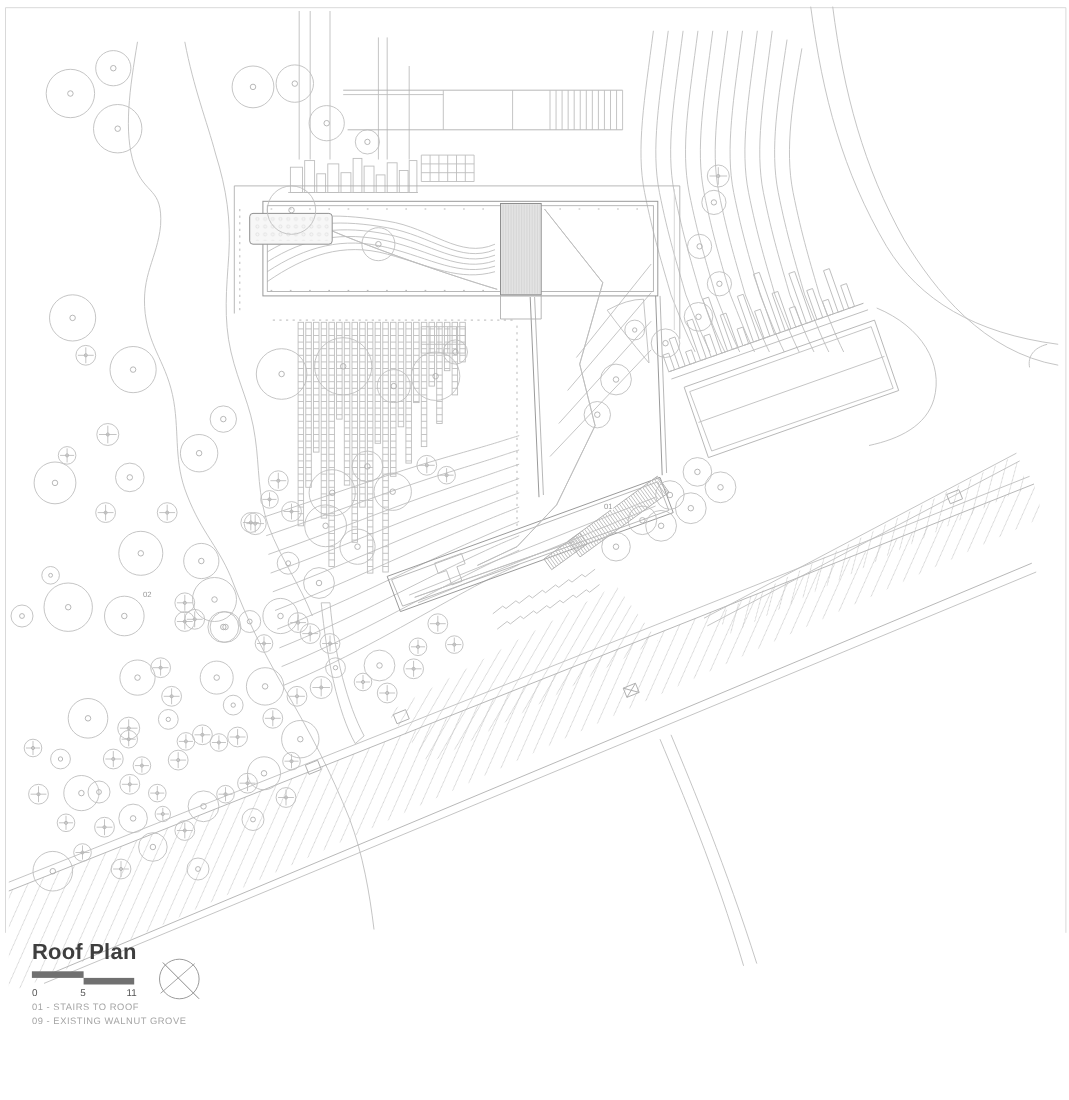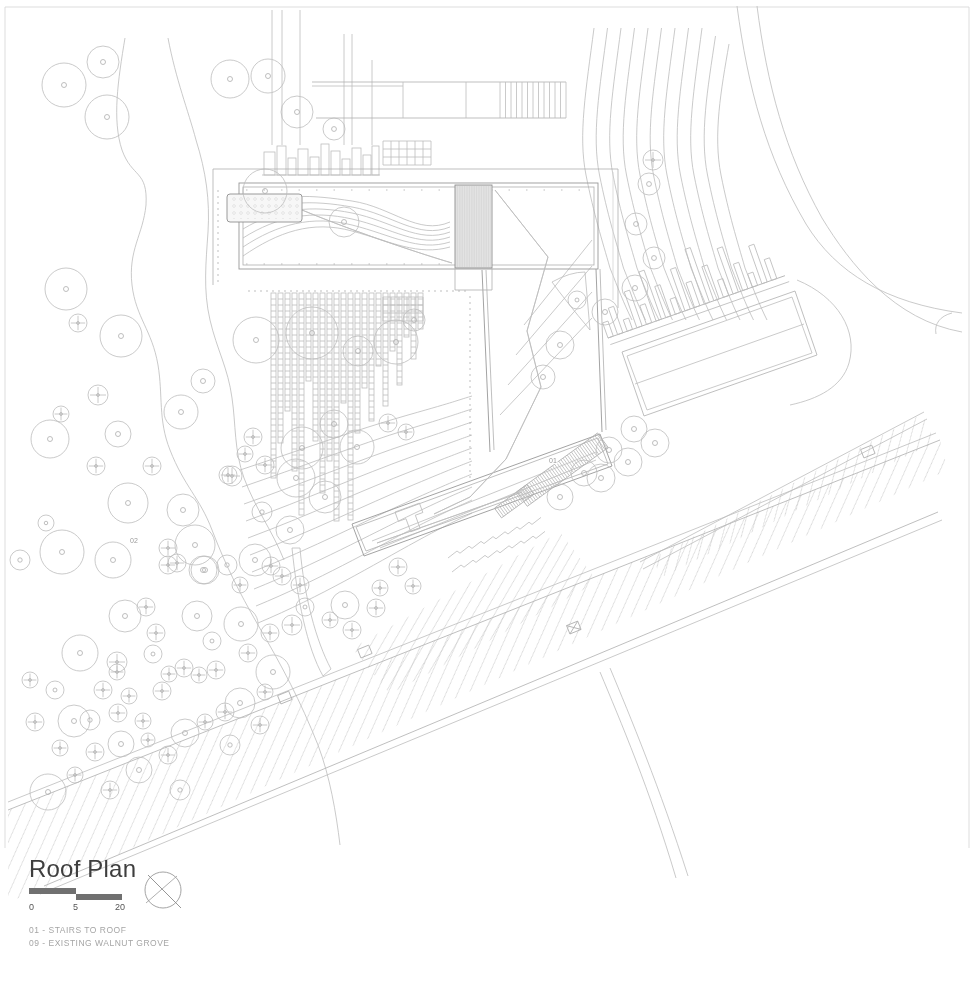--- a/index.html
+++ b/index.html
@@ -4,28 +4,28 @@
 <style>
   html,body{margin:0;padding:0;background:#fff;}
   #stage{position:relative;width:972px;height:1000px;background:#fff;overflow:hidden;
          font-family:"Liberation Sans",sans-serif;}
   #plan{position:absolute;left:0;top:0;}
   .ln  {stroke:var(--line,#bdbdbd);fill:none;stroke-width:.8;}
   .lnd {stroke:var(--line-dark,#999);fill:none;stroke-width:.9;}
   .lnl {stroke:var(--line-light,#d4d4d4);fill:none;stroke-width:.8;}
   .lnm {stroke:#aeaeae;fill:none;stroke-width:.8;}
   .tblock{position:absolute;left:29px;top:855px;}
-  .ttitle{font-size:24px;font-weight:normal;color:var(--title-text,#3e3e3e);letter-spacing:.2px;}
+  .ttitle{font-size:20px;font-weight:bold;color:var(--title-text,#3e3e3e);letter-spacing:.2px;}
   .sbar{position:relative;width:140px;height:14px;margin-top:5px;}
   .sb1{position:absolute;left:0;top:0;width:47px;height:6px;background:var(--scale-bar,#707070);}
   .sb2{position:absolute;left:47px;top:6px;width:46px;height:6px;background:var(--scale-bar,#707070);}
   .snums{position:relative;width:140px;height:12px;font-size:9px;color:#555;}
   .snums span{position:absolute;top:0;}
   .sn0{left:0;} .sn5{left:44px;} .sn10{left:86px;}
-  .legend{margin-top:10px;font-size:8.5px;letter-spacing:.5px;color:var(--legend-text,#a5a5a5);line-height:13px;}
+  .legend{font-size:8.5px;letter-spacing:.5px;color:var(--legend-text,#a5a5a5);line-height:13px;}
   .compass{position:absolute;left:108px;top:8px;}
 </style>
 </head>
 <body>
 
 <div id="stage">
   <svg id="plan" width="972" height="1000" viewBox="0 0 972 1000">
     <defs>
       <pattern id="patA" width="15" height="15" patternUnits="userSpaceOnUse" patternTransform="rotate(-21)">
         <line x1="0" y1="15" x2="15" y2="0" stroke="#c9c9c9" stroke-width=".7"></line>
@@ -1176,21 +1176,21 @@
 
   <div class="tblock">
     <div class="ttitle">Roof Plan</div>
     <div class="sbar">
       <div class="sb1"></div>
       <div class="sb2"></div>
     </div>
     <div class="snums">
       <span class="sn0">0</span>
       <span class="sn5">5</span>
-      <span class="sn10">20</span>
+      <span class="sn10">11</span>
     </div>
     <svg class="compass" width="52" height="52" viewBox="0 0 52 52">
       <circle cx="26" cy="27" r="18" fill="none" stroke="#9a9a9a" stroke-width=".9"></circle>
       <line x1="11" y1="12" x2="44" y2="45" stroke="#8a8a8a" stroke-width=".9"></line>
       <line x1="40" y1="13" x2="9" y2="40" stroke="#9a9a9a" stroke-width=".8"></line>
     </svg>
     <div class="legend">
       <div>01 - STAIRS TO ROOF</div>
       <div>09 - EXISTING WALNUT GROVE</div>
     </div>

